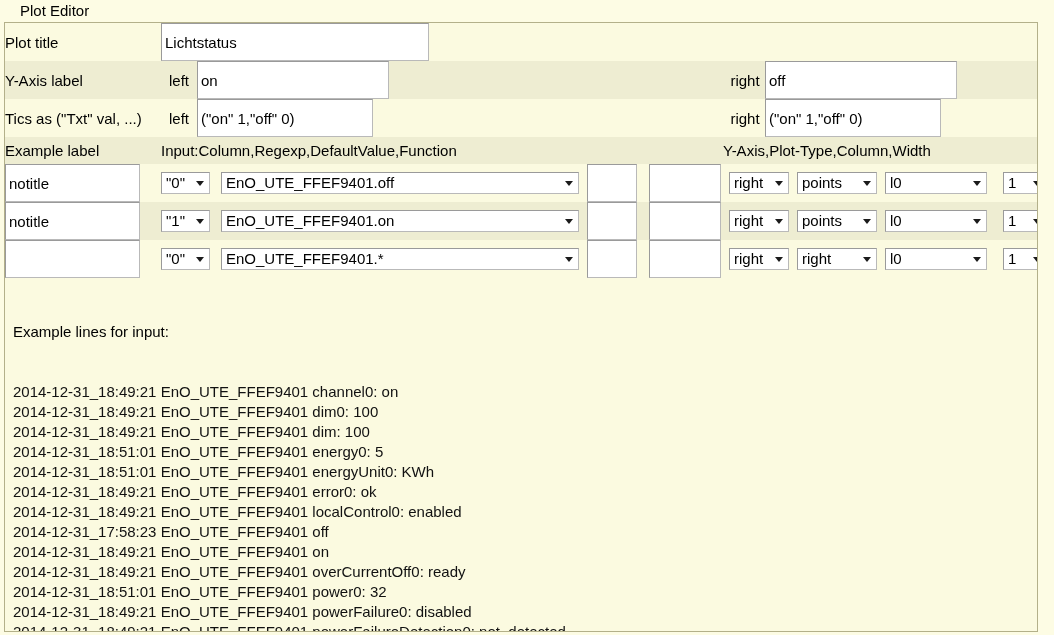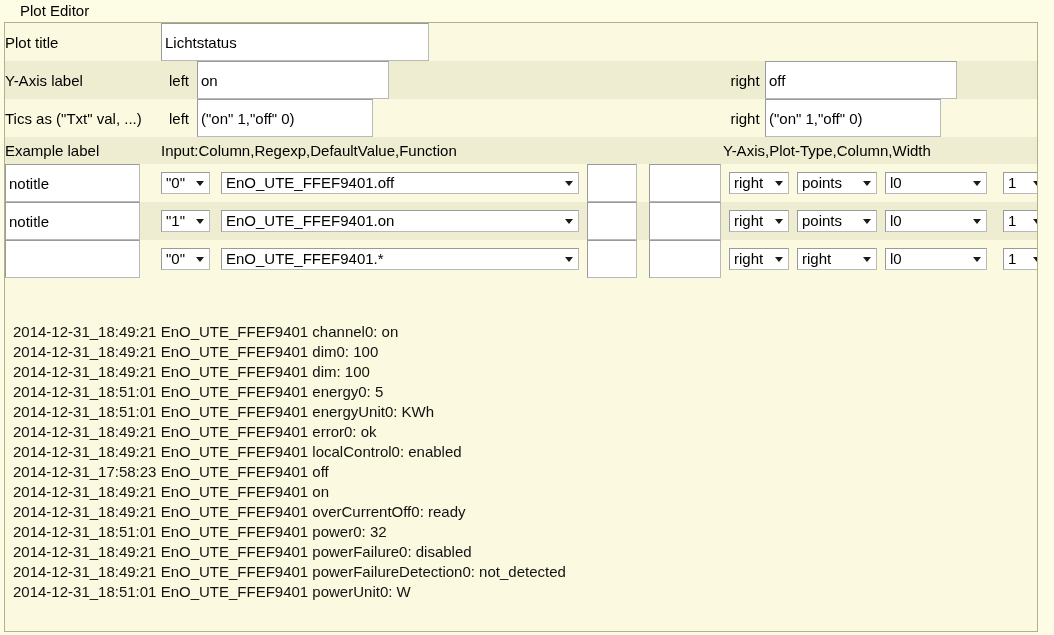--- a/index.html
+++ b/index.html
@@ -268,16 +268,17 @@
           <td><input class="txt w-med" type="text" value="" style=""></td>
           <td><div class="combo yax"><span class="val">right</span><span class="arrow"></span></div></td>
           <td><div class="combo ptype"><span class="val">right</span><span class="arrow"></span></div></td>
           <td><div class="combo style"><span class="val">l0</span><span class="arrow"></span></div></td>
           <td><div class="combo width"><span class="val">1</span><span class="arrow"></span></div></td>
         </tr>
       </tbody>
   </table>
 
   <div class="examples">
+    <div class="ex-title">Example lines for input:</div>
     <div id="example-lines"><div>2014-12-31_18:49:21 EnO_UTE_FFEF9401 channel0: on</div><div>2014-12-31_18:49:21 EnO_UTE_FFEF9401 dim0: 100</div><div>2014-12-31_18:49:21 EnO_UTE_FFEF9401 dim: 100</div><div>2014-12-31_18:51:01 EnO_UTE_FFEF9401 energy0: 5</div><div>2014-12-31_18:51:01 EnO_UTE_FFEF9401 energyUnit0: KWh</div><div>2014-12-31_18:49:21 EnO_UTE_FFEF9401 error0: ok</div><div>2014-12-31_18:49:21 EnO_UTE_FFEF9401 localControl0: enabled</div><div>2014-12-31_17:58:23 EnO_UTE_FFEF9401 off</div><div>2014-12-31_18:49:21 EnO_UTE_FFEF9401 on</div><div>2014-12-31_18:49:21 EnO_UTE_FFEF9401 overCurrentOff0: ready</div><div>2014-12-31_18:51:01 EnO_UTE_FFEF9401 power0: 32</div><div>2014-12-31_18:49:21 EnO_UTE_FFEF9401 powerFailure0: disabled</div><div>2014-12-31_18:49:21 EnO_UTE_FFEF9401 powerFailureDetection0: not_detected</div><div>2014-12-31_18:51:01 EnO_UTE_FFEF9401 powerUnit0: W</div></div>
   </div>
 
 </div>
 
 </body></html>

